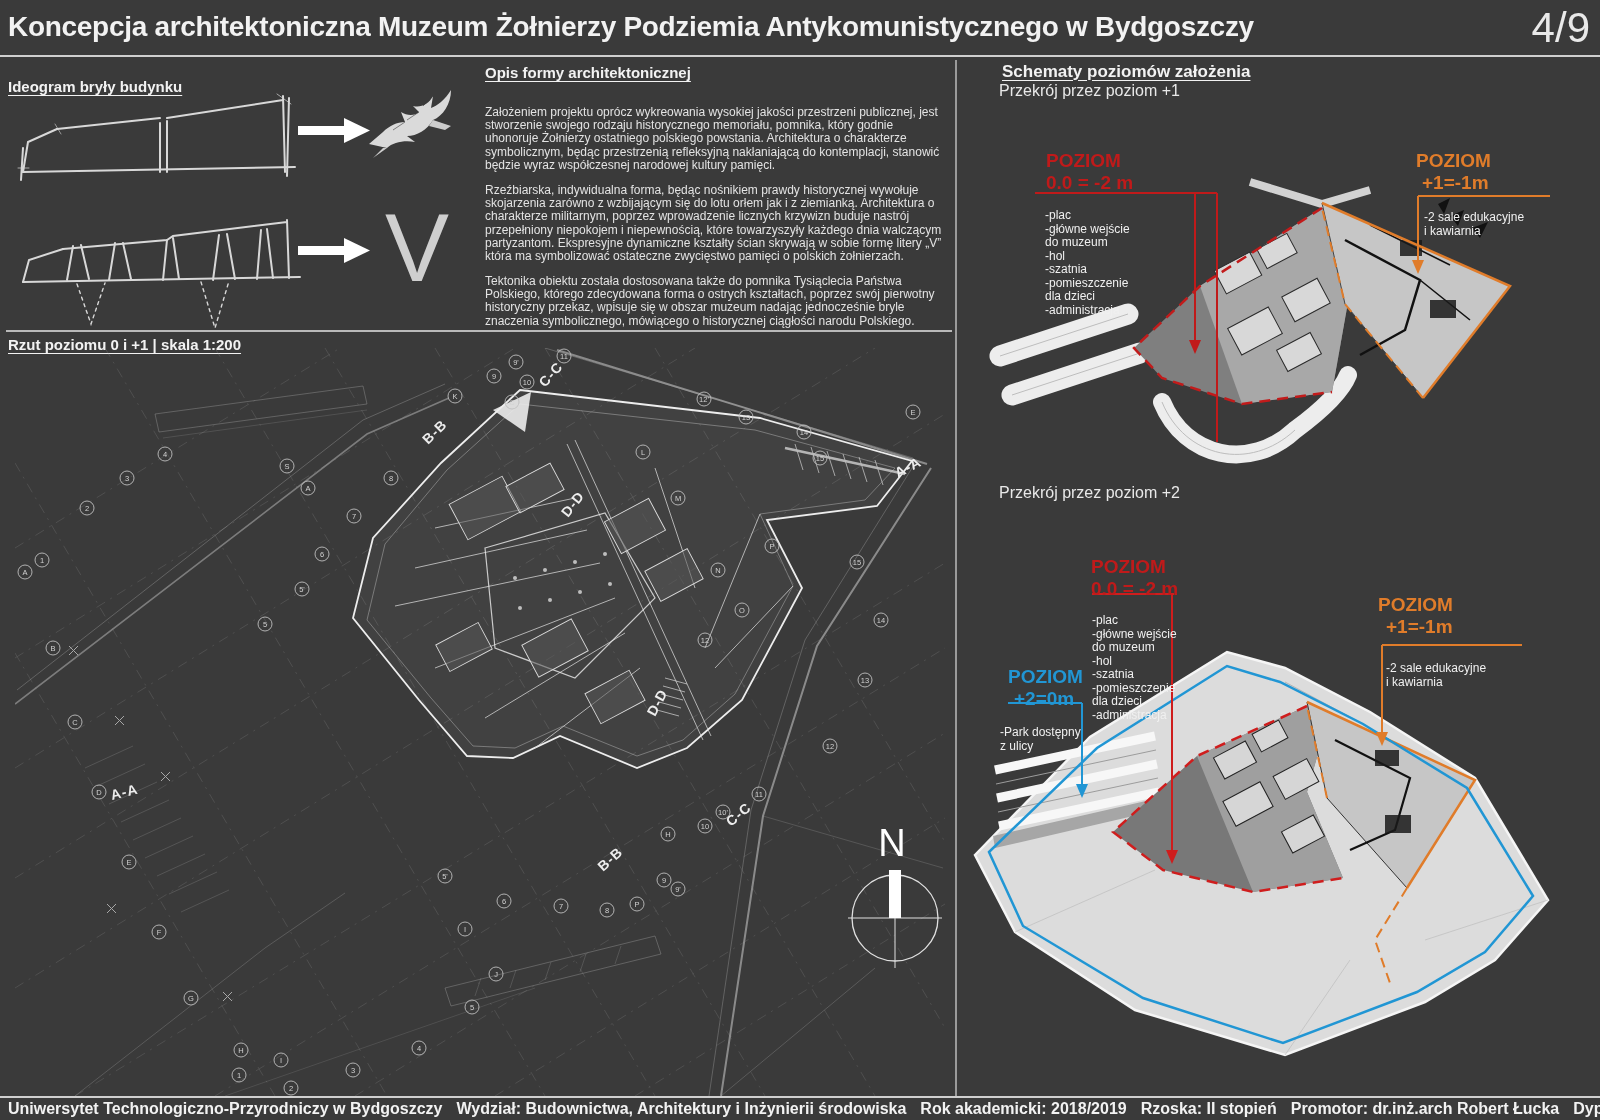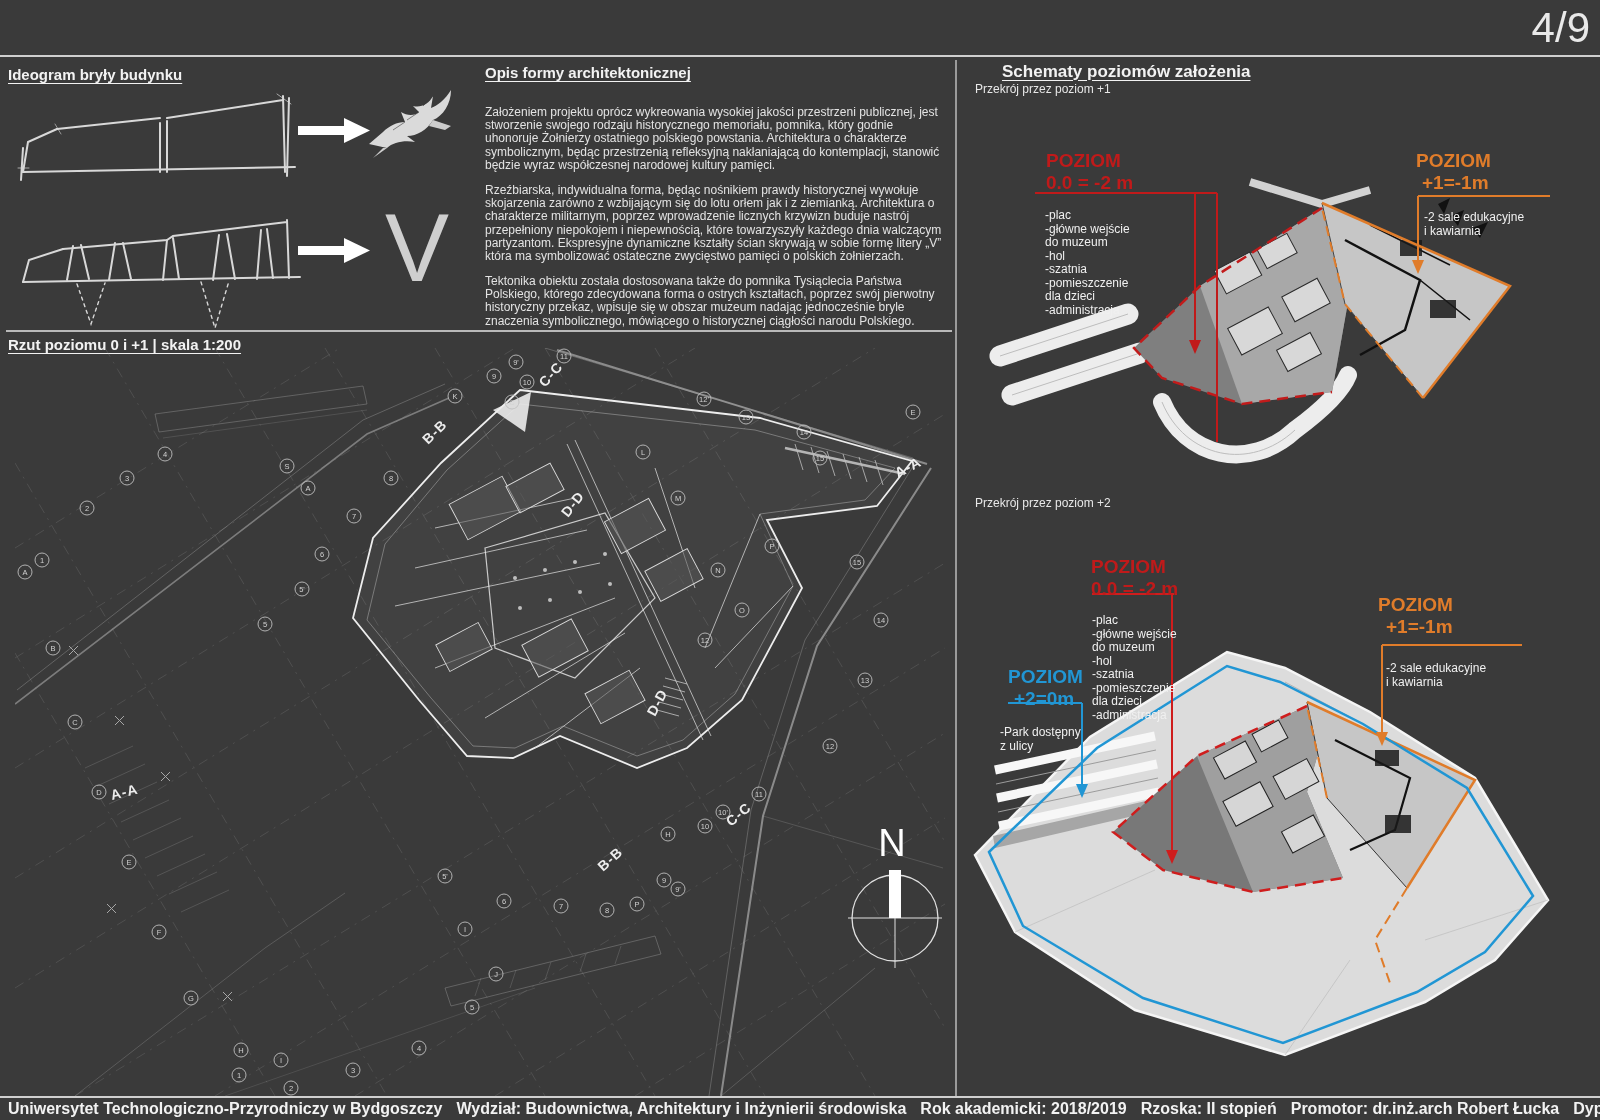--- a/index.html
+++ b/index.html
@@ -4,42 +4,43 @@
 <style>
   html,body{margin:0;padding:0;background:#222;}
   #board{position:relative;width:1600px;height:1120px;background:#3a3a3a;overflow:hidden;
          font-family:"Liberation Sans",sans-serif;color:#f2f2f2;}
   .abs{position:absolute;}
   .hline{position:absolute;background:#cfcfcf;height:2px;}
   .vline{position:absolute;background:#9a9a9a;width:2px;}
   .h-underline{font-weight:bold;text-decoration:underline;text-underline-offset:3px;white-space:nowrap;}
   #header-title{left:8px;top:11px;font-size:28px;font-weight:bold;letter-spacing:-.3px;white-space:nowrap;}
   #page-number{right:10px;top:4px;font-size:42px;font-weight:400;color:#e9e9e9;}
-  #ideogram-heading{left:8px;top:66px;font-size:15px;}
+  #ideogram-heading{left:8px;top:78px;font-size:15px;}
   #opis-heading{left:485px;top:64px;font-size:15px;}
   #plan-heading{left:8px;top:336px;font-size:15px;}
   #schematy-heading{left:975px;top:62px;font-size:17px;margin-left:27px;}
-  .subnote{font-size:12px;color:#e8e8e8;white-space:nowrap;}
+  .subnote{font-size:16px;color:#e8e8e8;white-space:nowrap;margin-left:24px;}
   .para{font-size:12px;line-height:1.1;color:#e3e3e3;margin:12px 0 12px 0;}
   #opis-text{left:485px;top:94px;width:458px;}
   .lvl-title{font-size:19px;font-weight:bold;line-height:1.15;white-space:nowrap;}
   .lvl-red{color:#c01a1a;}
   .lvl-orange{color:#e07c2a;}
   .lvl-blue{color:#2196d4;}
   .lvl-list{font-size:12px;line-height:1.13;color:#f0f0f0;white-space:nowrap;margin-top:12px;}
   #footer-bar{left:0;top:1100px;width:1600px;display:flex;gap:14px;align-items:baseline;
               font-size:16px;font-weight:bold;padding-left:8px;white-space:nowrap;}
   .big-v{font-size:96px;color:#cfcfcf;line-height:1;}
   svg{display:block;}
 </style>
 </head>
 <body>
 
 <div id="board">
 
+  <div class="abs" id="header-title">Koncepcja architektoniczna Muzeum Żołnierzy Podziemia Antykomunistycznego w Bydgoszczy</div>
   <div class="abs" id="page-number">4/9</div>
   <div class="hline" style="left:0;top:55px;width:1600px;"></div>
 
   <div class="hline" style="left:6px;top:330px;width:946px;height:2px;background:#b9b9b9;"></div>
   <div class="vline" style="left:955px;top:60px;height:1036px;"></div>
   <div class="hline" style="left:0;top:1096px;width:1600px;"></div>
 
   <div class="abs h-underline" id="ideogram-heading">Ideogram bryły budynku</div>
 
   <svg class="abs" style="left:15px;top:88px;" width="300" height="100" viewBox="0 0 300 100">
@@ -303,21 +304,21 @@
       <text x="877" y="508" text-anchor="middle" fill="#ffffff" style="font-size:38px;font-family:'Liberation Sans',sans-serif;">N</text>
       <circle cx="880" cy="570" r="43" fill="none" stroke="#e0e0e0" stroke-width="1.3"></circle>
       <line x1="833" y1="570" x2="927" y2="570" stroke="#e0e0e0" stroke-width="1"></line>
       <line x1="880" y1="524" x2="880" y2="620" stroke="#e0e0e0" stroke-width="1"></line>
       <rect x="874" y="522" width="12" height="48" fill="#ffffff"></rect>
     </g>
   </svg>
 
   <div class="abs h-underline" id="schematy-heading">Schematy poziomów założenia</div>
   <div class="abs subnote" style="left:975px;top:82px;">Przekrój przez poziom +1</div>
-  <div class="abs subnote" style="left:975px;top:496px;">Przekrój przez poziom +2</div>
+  <div class="abs subnote" style="left:975px;top:484px;">Przekrój przez poziom +2</div>
 
   <svg class="abs" style="left:950px;top:90px;" width="650" height="390" viewBox="0 0 650 390">
     <g>
       <line x1="50" y1="266" x2="178" y2="224" stroke="#ededed" stroke-width="21" stroke-linecap="round"></line>
       <line x1="50" y1="266" x2="178" y2="224" stroke="#bdbdbd" stroke-width="1"></line>
       <line x1="62" y1="305" x2="190" y2="263" stroke="#ededed" stroke-width="21" stroke-linecap="round"></line>
       <line x1="62" y1="305" x2="190" y2="263" stroke="#bdbdbd" stroke-width="1"></line>
       <path d="M212,312 C235,368 300,382 345,340 C375,318 392,300 398,285" stroke="#ededed" stroke-width="18" fill="none" stroke-linecap="round"></path>
       <path d="M212,312 C235,368 300,382 345,340" stroke="#bdbdbd" stroke-width="1" fill="none"></path>
       <polyline points="300,92 372,114 420,100" stroke="#e3e3e3" stroke-width="8" fill="none" opacity="0.9"></polyline>

